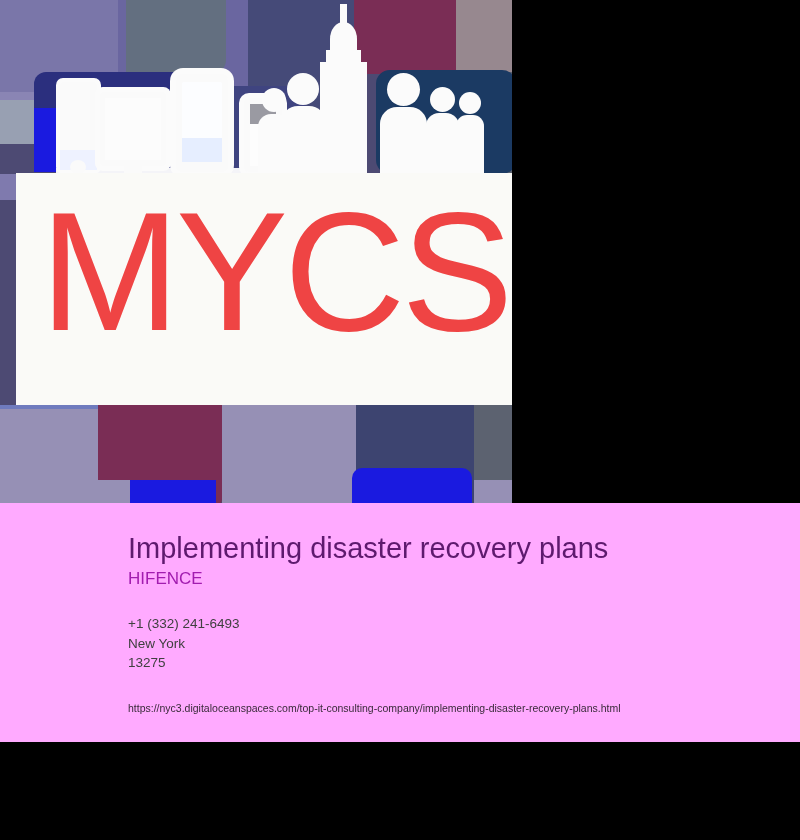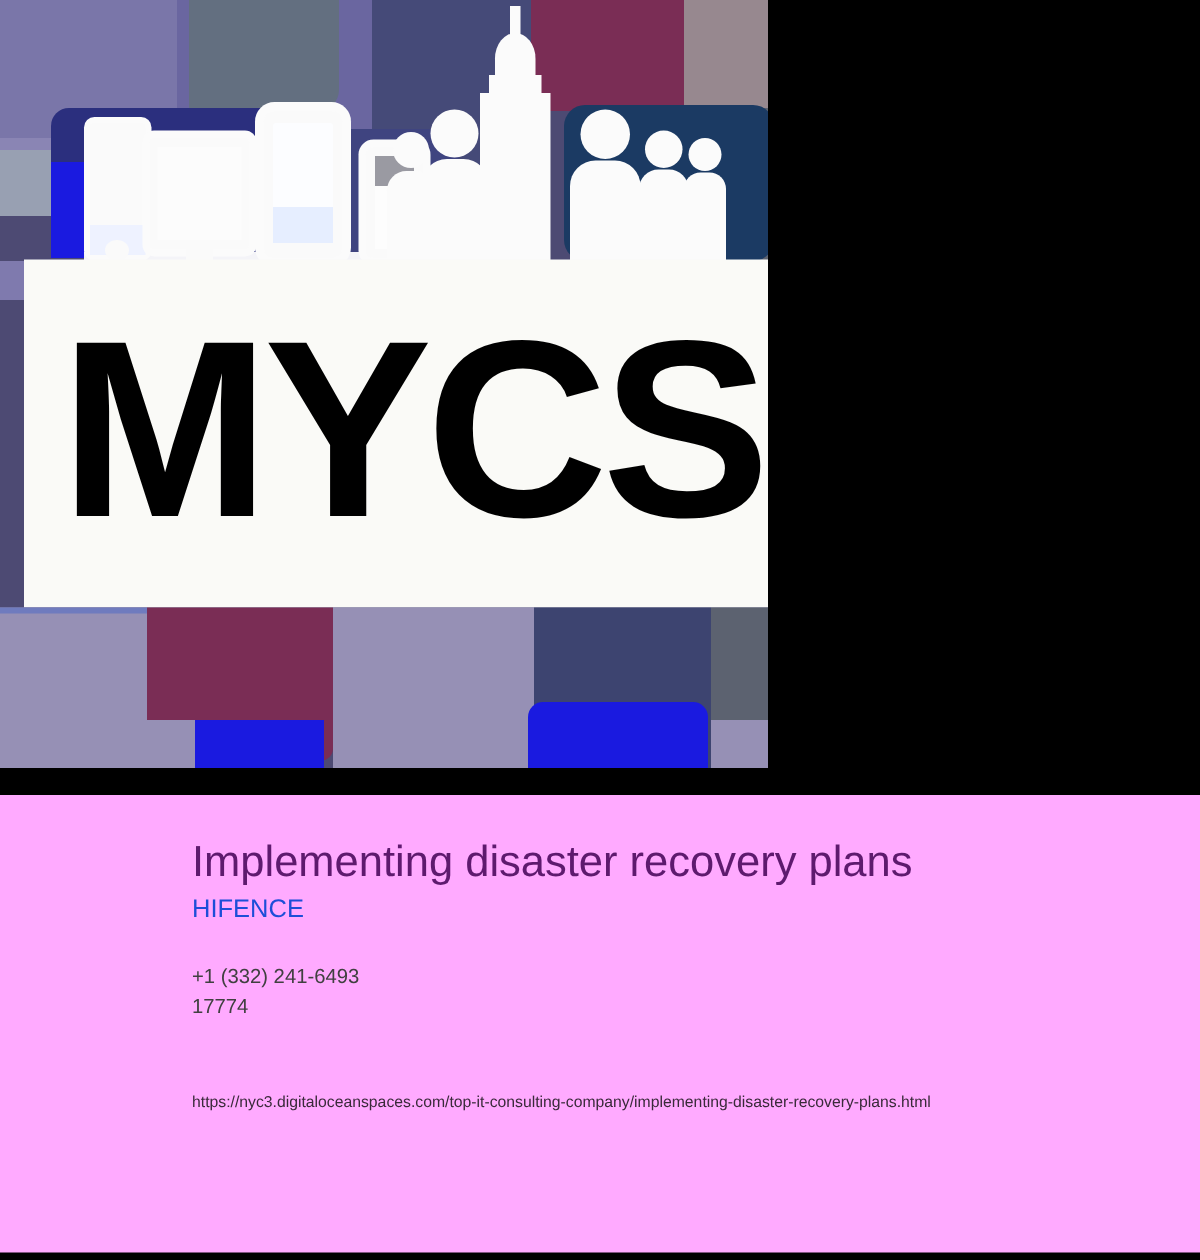--- a/index.html
+++ b/index.html
@@ -103,27 +103,27 @@
     left: 16px;
     top: 173px;
     width: 496px;
     height: 232px;
     background: #fafaf7;
     overflow: hidden;
   }
   #logo-word {
     position: absolute;
     left: 24px;
-    top: 18px;
+    top: 4px;
     font-family: "Liberation Sans", sans-serif;
-    font-weight: bold;
+    font-weight: normal;
     font-size: 168px;
     line-height: 190px;
     letter-spacing: -4px;
-    color: #000000;
+    color: #ef4444;
     white-space: nowrap;
   }
   #logo-sub {
     position: absolute;
     left: 26px;
     top: 188px;
     font-family: "Liberation Sans", sans-serif;
     font-weight: bold;
     font-size: 31px;
     line-height: 34px;
@@ -143,41 +143,41 @@
   .bt-mauve-c { left: 474px;top: 480px; width: 38px;  height: 32px;  background: #9690b5; }
   .bt-blue-1  { left: 130px;top: 480px; width: 86px;  height: 32px;  background: #1a1ae0; }
   .bt-blue-2  { left: 352px;top: 468px; width: 120px; height: 44px;  background: #1a1ae0;
                 border-radius: 10px 10px 0 0; }
   .bt-mauve-d { left: 98px; top: 480px; width: 32px;  height: 32px;  background: #9690b5; }
 
   
   #info-panel {
     position: absolute;
     left: 0;
-    top: 530px;
+    top: 503px;
     width: 800px;
-    height: 305px;
+    height: 239px;
     background: #ffaaff;
   }
   #page-title {
     position: absolute;
     left: 128px;
     top: 28px;
     font-size: 29px;
     line-height: 34px;
     color: #5e1a6e;
     white-space: nowrap;
   }
   #company-name {
     position: absolute;
     left: 128px;
     top: 65px;
     font-size: 17px;
     line-height: 22px;
-    color: #1d4ed8;
+    color: #a21caf;
     white-space: nowrap;
   }
   #contact-block {
     position: absolute;
     left: 128px;
     top: 111px;
     font-size: 13.5px;
     line-height: 19.5px;
     color: #404040;
   }
@@ -266,17 +266,18 @@
 </div>
 
 <div id="info-panel">
 
   <div id="page-title">Implementing disaster recovery plans</div>
 
   <div id="company-name">HIFENCE</div>
 
   <div id="contact-block">
     <div>+1 (332) 241-6493</div>
-    <div>17774</div>
+    <div>New York</div>
+    <div>13275</div>
   </div>
 
   <div id="source-url">https://nyc3.digitaloceanspaces.com/top-it-consulting-company/implementing-disaster-recovery-plans.html</div>
 </div>
 
 </body></html>

